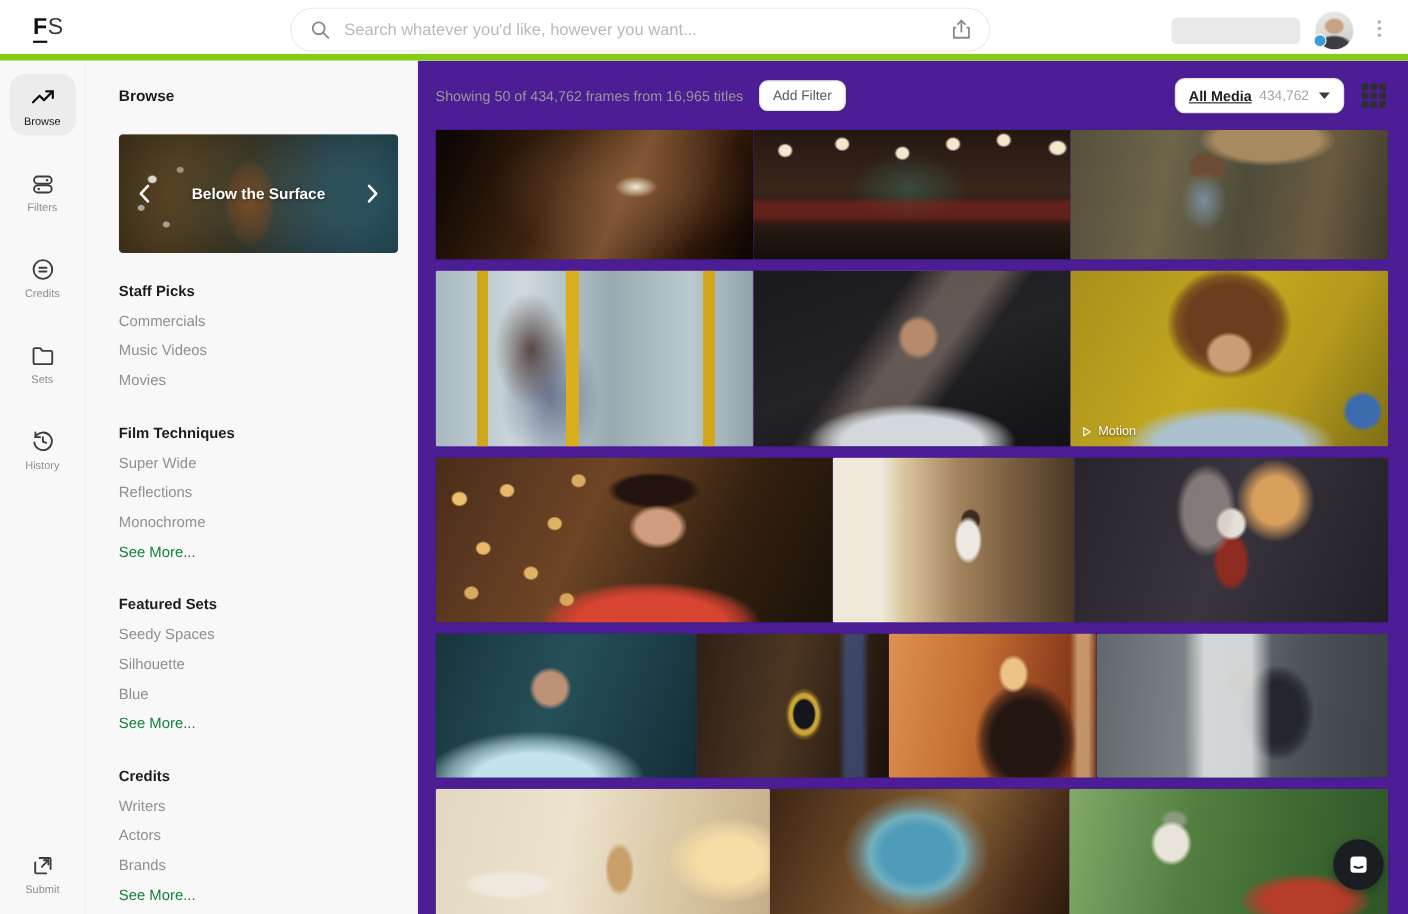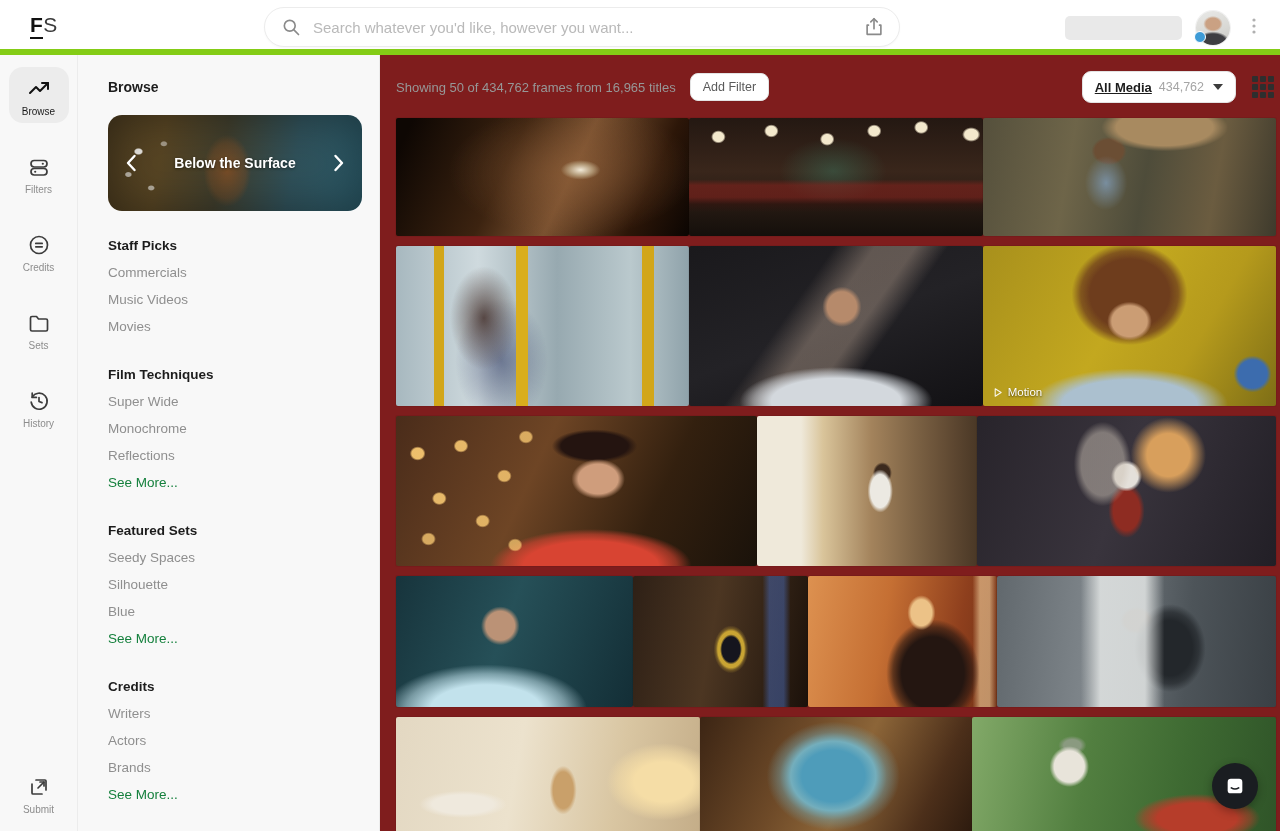--- a/index.html
+++ b/index.html
@@ -35,39 +35,39 @@
   .rail-item .lbl { display:block; font-size:10px; color:#8d8d8d; margin-top:5px; }
   .rail-item svg { display:block; margin:0 auto; }
   .rail-item.active { background:#ececec; }
   .rail-item.active .lbl { color:#1a1a1a; }
   .rail-spacer { flex:1; }
   .rail-item.bottom { margin-bottom:10px; }
 
   
   .sidebar { width:302px; background:#f8f8f8; border-right:1px solid #ececec; padding:24px 18px 0 30px; overflow:hidden; }
   .sidebar-title { font-size:14px; font-weight:700; color:#1c1c1c; }
-  .promo-card { margin-top:20px; width:254px; height:96px; border-radius:14px; position:relative; cursor:pointer; overflow:hidden;
+  .promo-card { margin-top:27px; width:254px; height:108px; border-radius:4px; position:relative; cursor:pointer; overflow:hidden;
     background:
       radial-gradient(12% 48% at 47% 58%, rgba(125,78,38,.9), rgba(125,78,38,.4) 60%, transparent 78%),
       radial-gradient(2.5% 5% at 12% 38%, rgba(255,255,255,.85) 0 50%, transparent 75%),
       radial-gradient(2% 4% at 8% 62%, rgba(255,255,255,.6) 0 50%, transparent 75%),
       radial-gradient(2% 4% at 17% 76%, rgba(255,255,255,.55) 0 50%, transparent 75%),
       radial-gradient(2% 4% at 22% 30%, rgba(255,255,255,.45) 0 50%, transparent 75%),
       linear-gradient(100deg,#4c3c20 0%,#564423 22%,#3f3d2c 45%,#2f5059 72%,#2b5a68 100%);
     box-shadow:inset 0 0 46px rgba(0,0,0,.38); }
   .promo-title { position:absolute; left:0; right:0; top:50%; transform:translateY(-50%); text-align:center; color:#fff; font-size:14px; font-weight:700; text-shadow:0 1px 3px rgba(0,0,0,.5); }
   .promo-chevron { position:absolute; top:50%; transform:translateY(-50%); width:24px; height:24px; border:none; background:none; cursor:pointer; padding:0; }
   .promo-chevron.left { left:12px; } .promo-chevron.right { right:12px; }
   .nav-section { margin-top:27px; }
   .nav-heading { font-size:13.5px; font-weight:700; color:#1c1c1c; margin-bottom:6px; }
   .nav-item { display:block; font-size:13.5px; color:#8f8f8f; padding:6px 0; cursor:pointer; }
   .nav-item.see-more { color:#15803d; }
 
   
-  .main { flex:1; background:#7f1d1d; padding:17px 4px 0 16px; overflow:hidden; }
+  .main { flex:1; background:#4c1d95; padding:17px 18px 0 16px; overflow:hidden; }
   .main-header { display:flex; align-items:center; margin-bottom:16px; height:30px; }
   .results-summary { font-size:13px; color:#979797; }
   .add-filter-btn { margin-left:14px; height:28px; padding:0 12px; background:#fff; border:1px solid #e3e3e3; border-radius:8px; font-size:12.5px; color:#5a5a5a; cursor:pointer; font-family:inherit; box-shadow:0 1px 1px rgba(0,0,0,.03); }
   .header-spacer { flex:1; }
   .media-filter-btn { height:32px; padding:0 12px; background:#fff; border:1px solid #e3e3e3; border-radius:9px; display:flex; align-items:center; gap:7px; cursor:pointer; font-family:inherit; box-shadow:0 1px 1px rgba(0,0,0,.03); }
   .media-filter-btn .mf-label { font-size:13px; font-weight:700; color:#1c1c1c;text-decoration:underline; }
   .media-filter-btn .mf-count { font-size:12.5px; color:#a5a5a5; }
   .caret-down { width:0; height:0; border-left:5px solid transparent; border-right:5px solid transparent; border-top:6px solid #3c3c3c; margin-left:2px; }
   .gridview-btn { margin-left:14px; border:none; background:none; cursor:pointer; padding:0; width:26px; height:26px; display:grid; grid-template-columns:repeat(3,6px); grid-template-rows:repeat(3,6px); gap:2px; align-content:center; justify-content:center; }
   .gridview-btn i { background:#2e2e2e; border-radius:1px; }
@@ -284,22 +284,22 @@
     <div class="nav-section">
       <div class="nav-heading">Staff Picks</div>
       <a class="nav-item">Commercials</a>
       <a class="nav-item">Music Videos</a>
       <a class="nav-item">Movies</a>
     </div>
 
     <div class="nav-section">
       <div class="nav-heading">Film Techniques</div>
       <a class="nav-item">Super Wide</a>
+      <a class="nav-item">Reflections</a>
       <a class="nav-item">Monochrome</a>
-      <a class="nav-item">Reflections</a>
       <a class="nav-item see-more">See More...</a>
     </div>
 
     <div class="nav-section">
       <div class="nav-heading">Featured Sets</div>
       <a class="nav-item">Seedy Spaces</a>
       <a class="nav-item">Silhouette</a>
       <a class="nav-item">Blue</a>
       <a class="nav-item see-more">See More...</a>
     </div>

